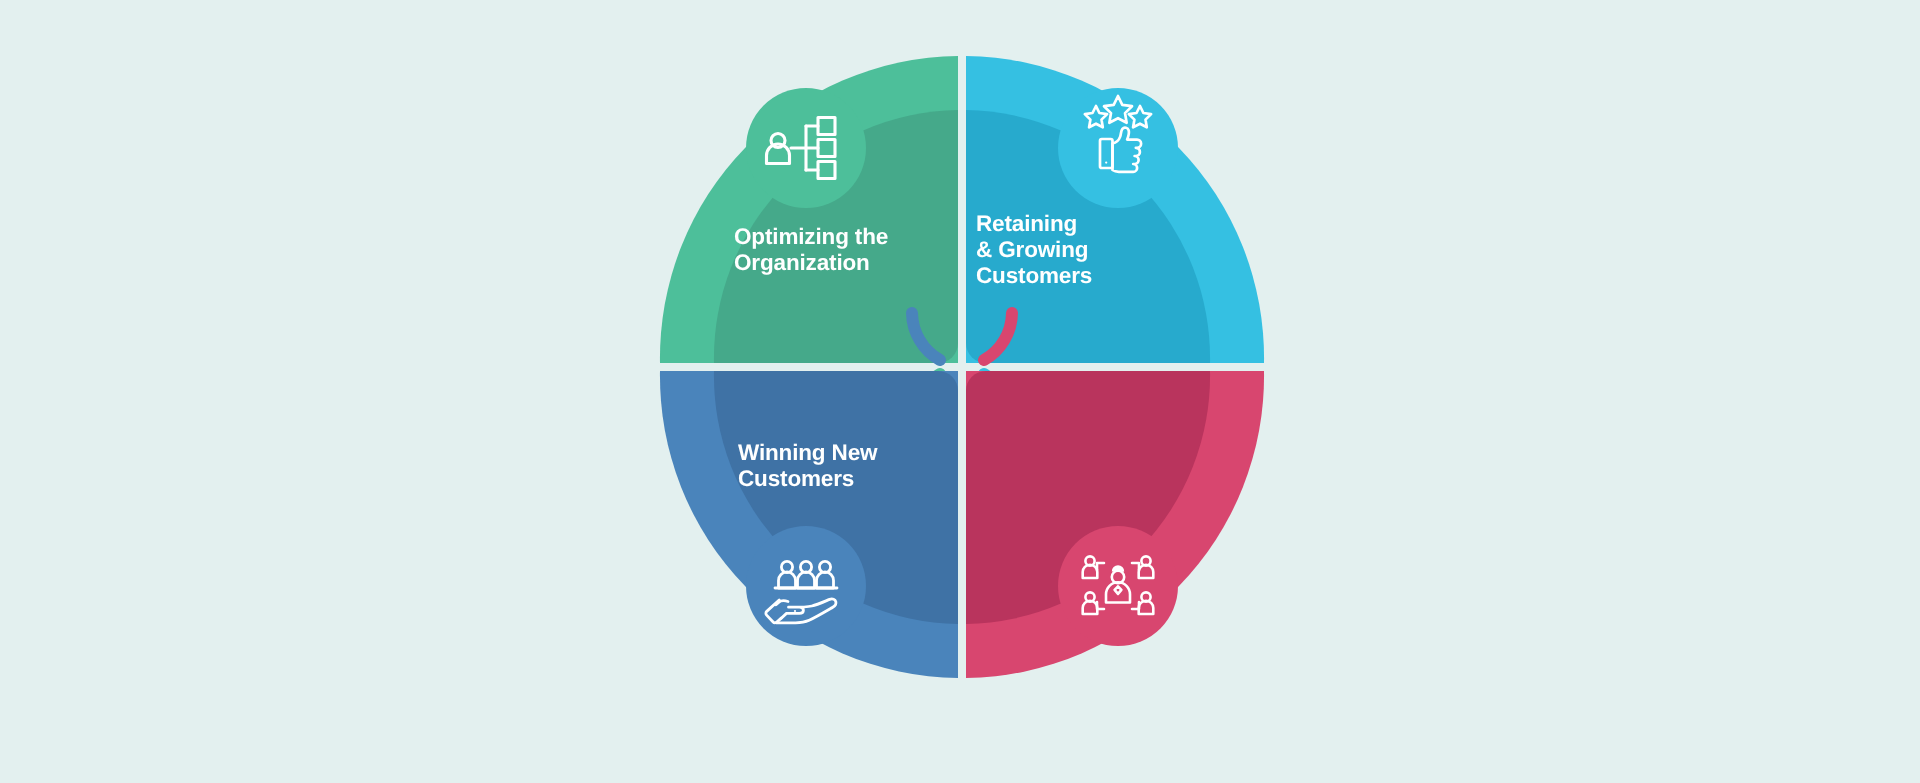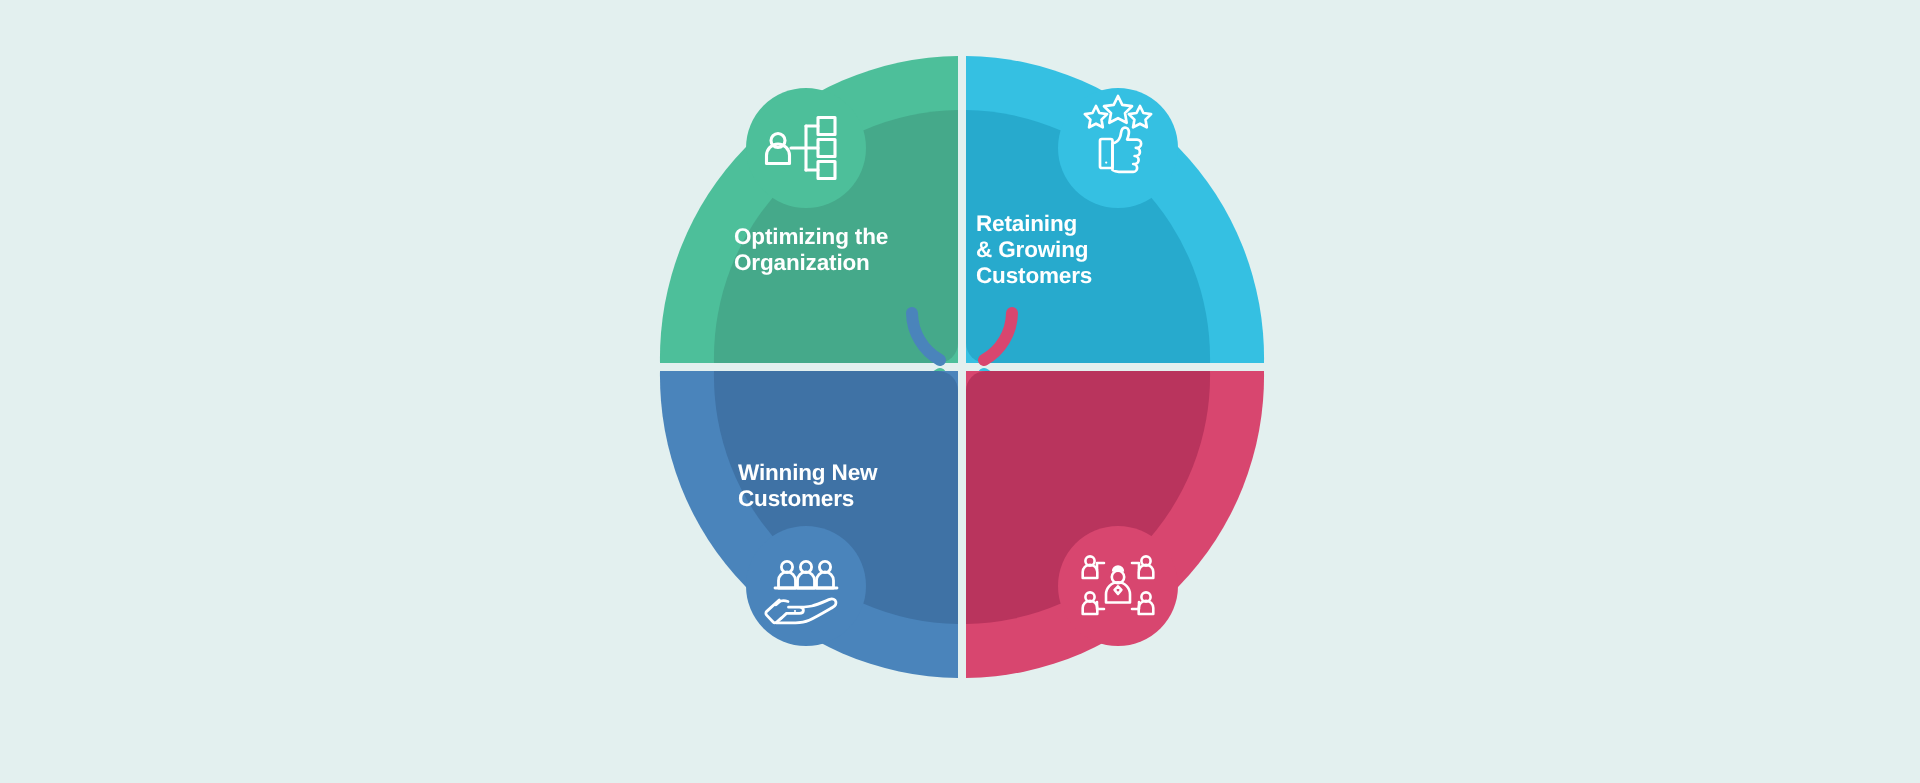--- a/index.html
+++ b/index.html
@@ -34,21 +34,21 @@
     font-family: "Liberation Sans", sans-serif;
     font-weight: bold;
     font-size: 22.5px;
     line-height: 26px;
     letter-spacing: -0.15px;
     white-space: pre-line;
     text-rendering: geometricPrecision;
   }
   #label-q1 { left: 734px; top: 224px; }
   #label-q2 { left: 976px; top: 211px; }
-  #label-q3 { left: 738px; top: 460px; }
+  #label-q3 { left: 738px; top: 440px; }
   #label-q4 { left: 1015px; top: 464px; }
 </style>
 </head>
 <body style="background: rgb(227, 240, 239);">
 
 <div id="stage" style="background: rgb(227, 240, 239);">
 
   <svg id="diagram-svg" viewBox="0 0 1920 783" xmlns="http://www.w3.org/2000/svg">
     <defs>
 

